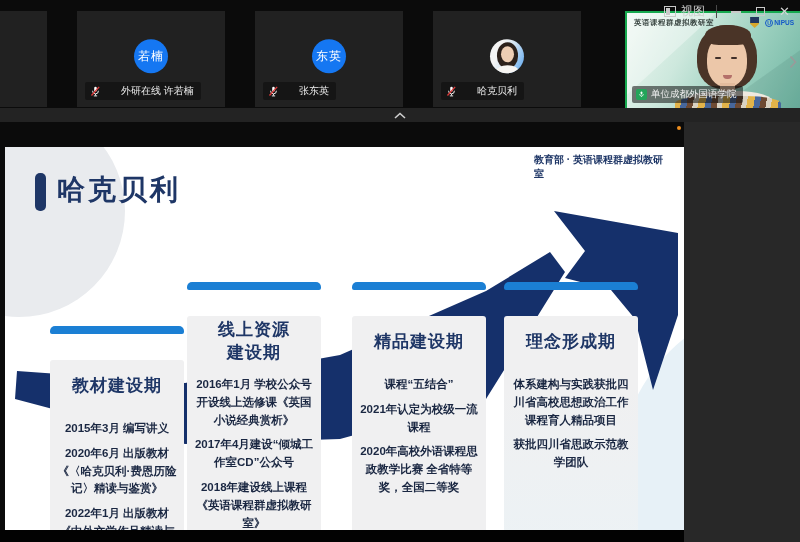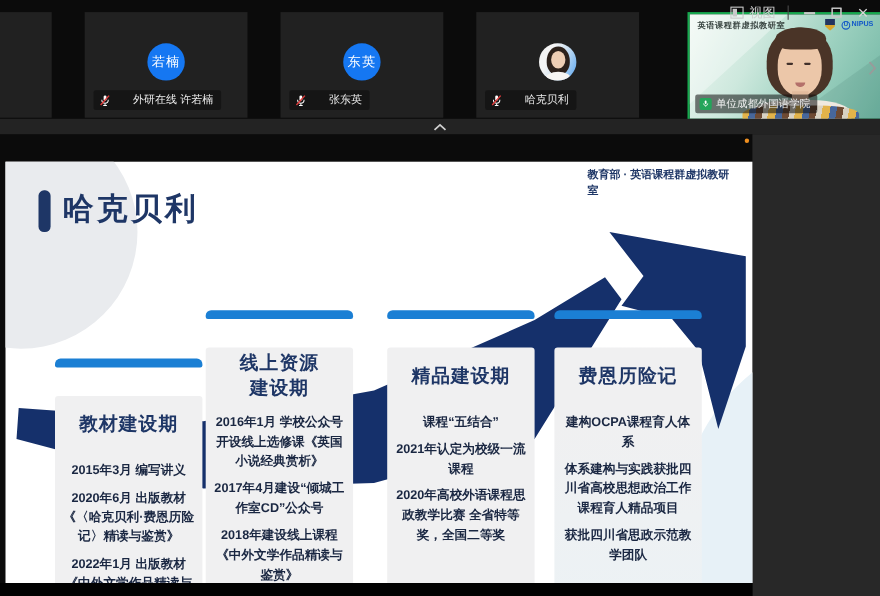--- a/index.html
+++ b/index.html
@@ -222,21 +222,21 @@
 
     <div class="card card2" style="left:182px;">
       <div class="card-bar"></div>
       <div class="card-body">
         <div class="card-header">
             <span>线上资源建设期</span>
           </div>
         <div class="card-items">
           <p>2016年1月 学校公众号开设线上选修课《英国小说经典赏析》</p>
           <p>2017年4月建设“倾城工作室CD”公众号</p>
-          <p>2018年建设线上课程《中外文学作品精读与鉴赏》</p>
+          <p>2018年建设线上课程《英语课程群虚拟教研室》</p>
         </div>
       </div>
     </div>
 
     <div class="card card3" style="left:347px;">
       <div class="card-bar"></div>
       <div class="card-body">
         <div class="card-header">
             <span>精品建设期</span>
           </div>
@@ -245,24 +245,23 @@
           <p>2021年认定为校级一流课程</p>
           <p>2020年高校外语课程思政教学比赛 全省特等奖，全国二等奖</p>
         </div>
       </div>
     </div>
 
     <div class="card card4" style="left:499px;">
       <div class="card-bar"></div>
       <div class="card-body">
         <div class="card-header">
-            <span>费恩历险记</span>
-          </div>
-        <div class="card-items">
-          <p>建构OCPA课程育人体系</p>
+            <span>理念形成期</span>
+          </div>
+        <div class="card-items">
           <p>体系建构与实践获批四川省高校思想政治工作课程育人精品项目</p>
           <p>获批四川省思政示范教学团队</p>
         </div>
       </div>
     </div>
   </div>
 
   <div class="letterbox-bottom"></div>
 
 </div>

